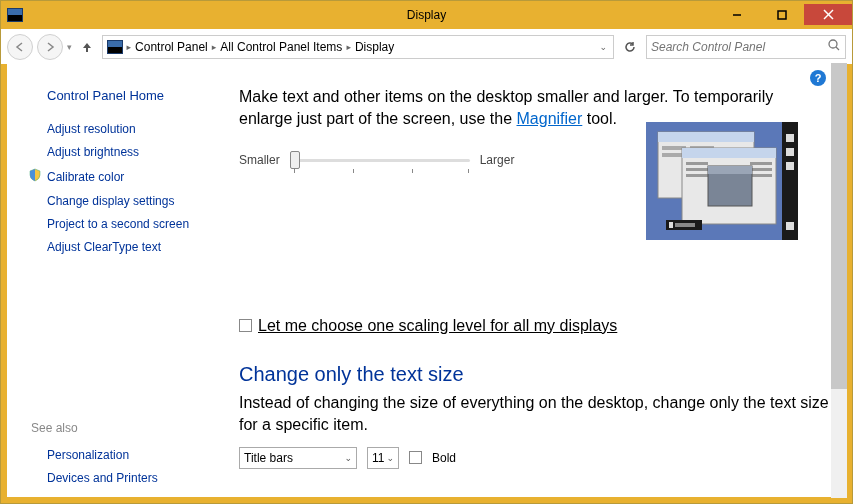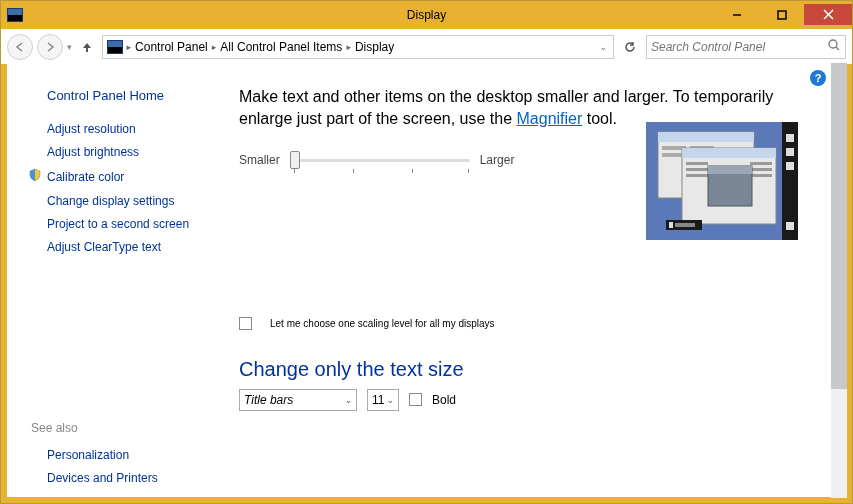--- a/index.html
+++ b/index.html
@@ -249,23 +249,24 @@
 .illus {
   position: absolute;
   right: 48px;
   top: 58px;
   width: 152px;
   height: 118px;
 }
 .checkbox-row {
   display: flex;
   align-items: center;
-  gap: 18px;
+  gap: 6px;
   margin: 148px 0 28px 0;
-  font-size: 10px;
+  font-size: 16px;
+  text-decoration: underline;
 }
 .chkbox {
   width: 13px;
   height: 13px;
   border: 1px solid #888;
   background: #fff;
 }
 .textsize-row {
   display: flex;
   align-items: center;
@@ -275,21 +276,21 @@
 .select {
   border: 1px solid #aaa;
   height: 22px;
   display: flex;
   align-items: center;
   justify-content: space-between;
   padding: 0 4px;
   font-size: 12px;
   background: #fff;
 }
-.select.wide { width: 118px; font-style: italic; }
+.select.wide { width: 118px; }
 .select.narrow { width: 32px; }
 .select-arrow { font-size: 9px; color: #555; }
 .scrollbar {
   position: absolute;
   right: 6px;
   top: 63px;
   bottom: 6px;
   width: 16px;
   background: #f0f0f0;
 }
@@ -445,20 +446,21 @@
           <rect x="29" y="101" width="20" height="4" fill="#888"></rect>
         </svg>
       </div>
 
       <div class="checkbox-row">
         <div class="chkbox"></div>
         <span>Let me choose one scaling level for all my displays</span>
       </div>
 
       <div class="heading sub">Change only the text size</div>
+      <div class="desc" style="margin-bottom:10px">Instead of changing the size of everything on the desktop, change only the text size for a specific item.</div>
 
       <div class="textsize-row">
         <div class="select wide">
           <span>Title bars</span>
           <span class="select-arrow">⌄</span>
         </div>
         <div class="select narrow">
           <span>11</span>
           <span class="select-arrow">⌄</span>
         </div>

